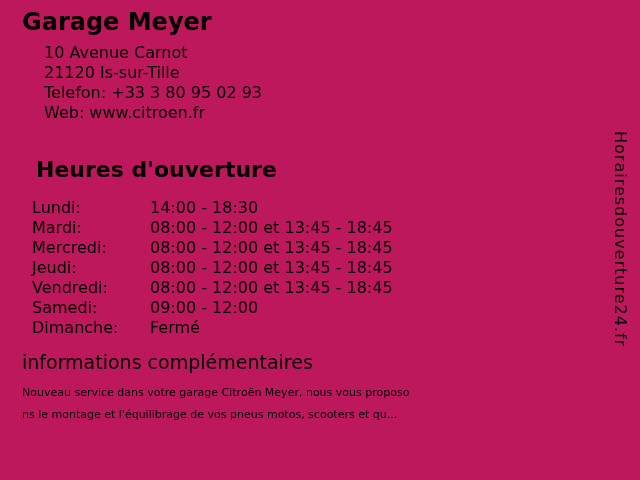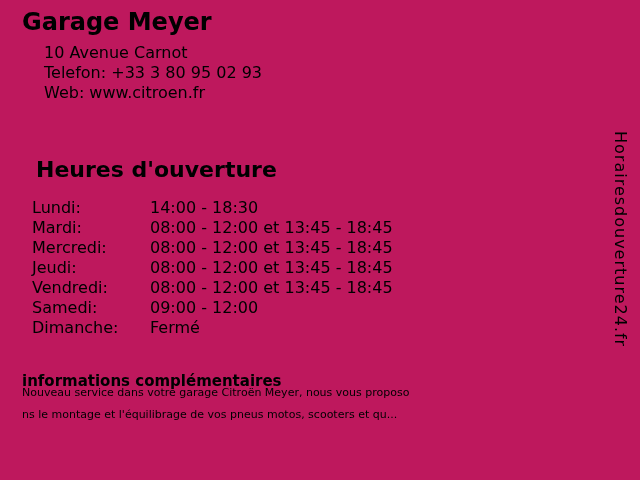--- a/index.html
+++ b/index.html
@@ -33,23 +33,23 @@
     white-space: nowrap;
   }
   .hours-table {
     position: absolute; left: 32px; top: 198px;
     font-size: 16px; line-height: 20px;
   }
   .hours-row { white-space: nowrap; }
   .day-cell { display: inline-block; width: 118px; }
   .time-cell { display: inline-block; }
   .info-title {
-    position: absolute; left: 22px; top: 370px;
+    position: absolute; left: 22px; top: 351px;
     margin: 0;
-    font-size: 15px; font-weight: bold; line-height: 22px;
+    font-size: 19px; font-weight: normal; line-height: 22px;
     white-space: nowrap;
   }
   .info-text {
     position: absolute; left: 22px; top: 382px;
     font-size: 11px; line-height: 22px;
   }
   .info-text-line { white-space: nowrap; }
   .watermark {
     position: absolute; top: 131px; right: 10px;
     writing-mode: vertical-rl;
@@ -60,20 +60,21 @@
 </style>
 </head>
 <body>
 
 <div class="page">
 
   <h1 class="business-name">Garage Meyer</h1>
 
   <div class="contact-block">
     <div class="contact-line">10 Avenue Carnot</div>
+    <div class="contact-line">21120 Is-sur-Tille</div>
     <div class="contact-line">Telefon: +33 3 80 95 02 93</div>
     <div class="contact-line">Web: www.citroen.fr</div>
   </div>
 
   <h2 class="hours-title">Heures d'ouverture</h2>
 
   <div class="hours-table">
     <div class="hours-row">
       <span class="day-cell">Lundi:</span><span class="time-cell">14:00 - 18:30</span>
     </div>

